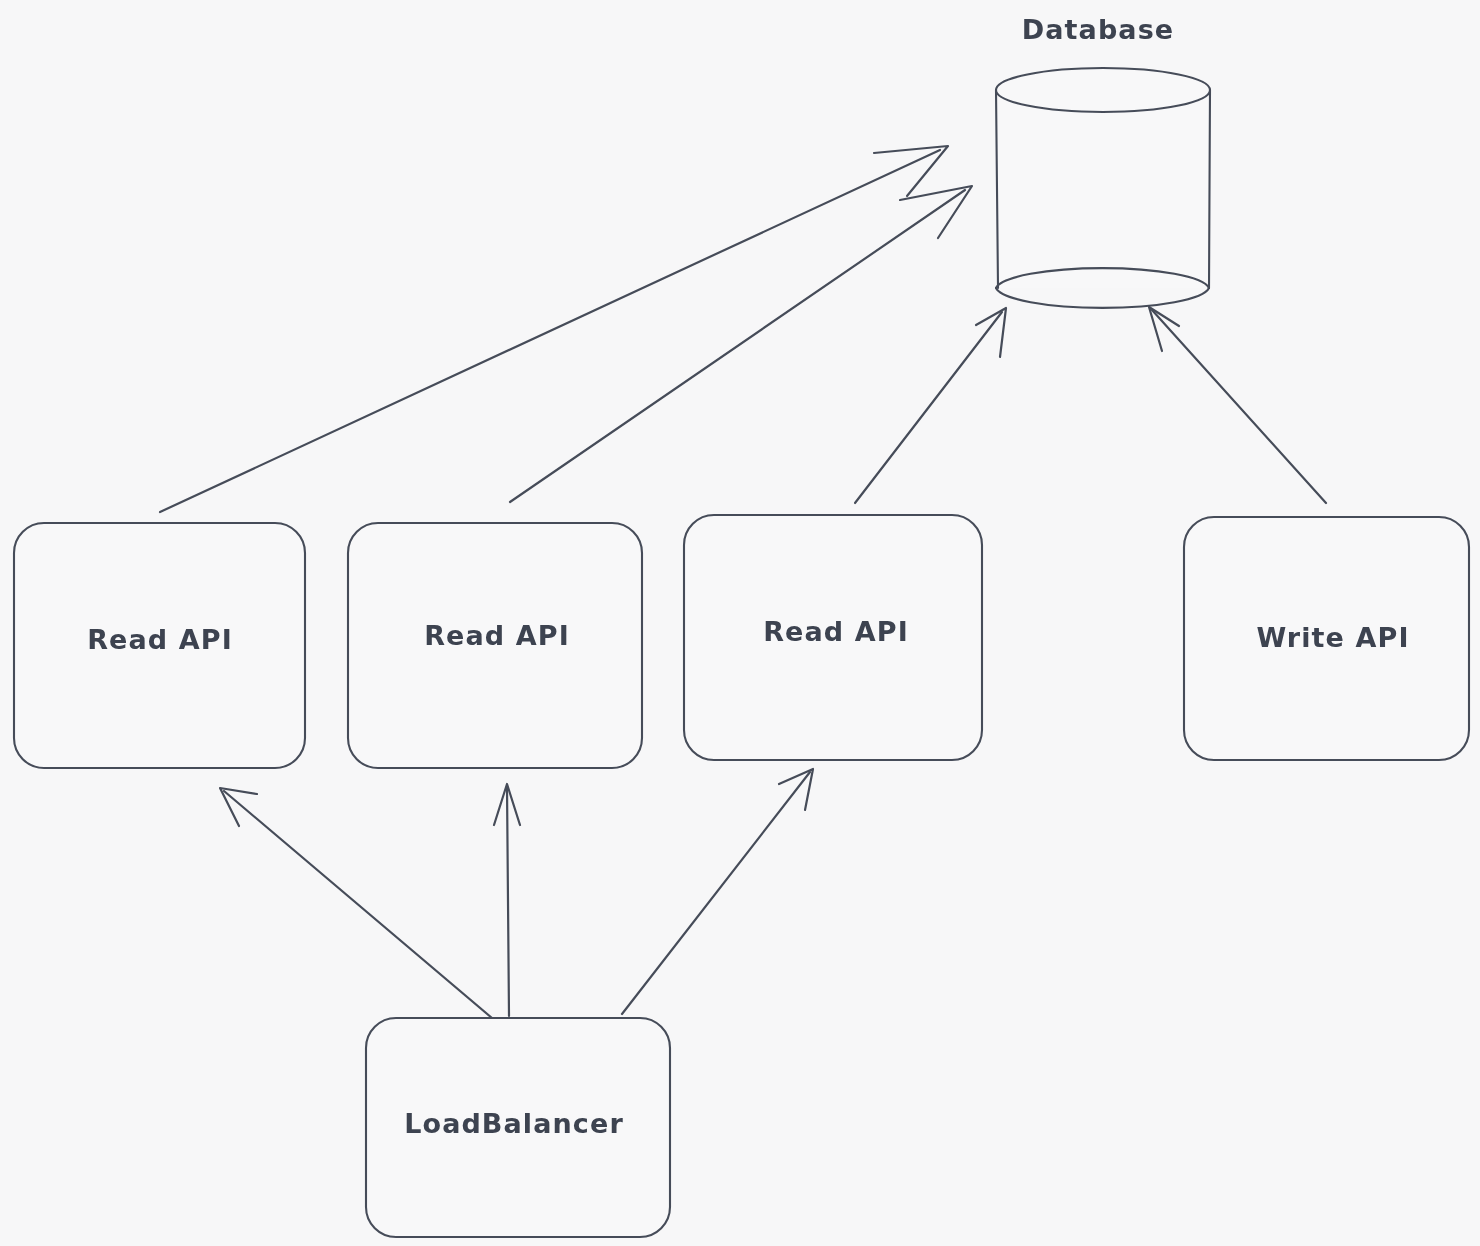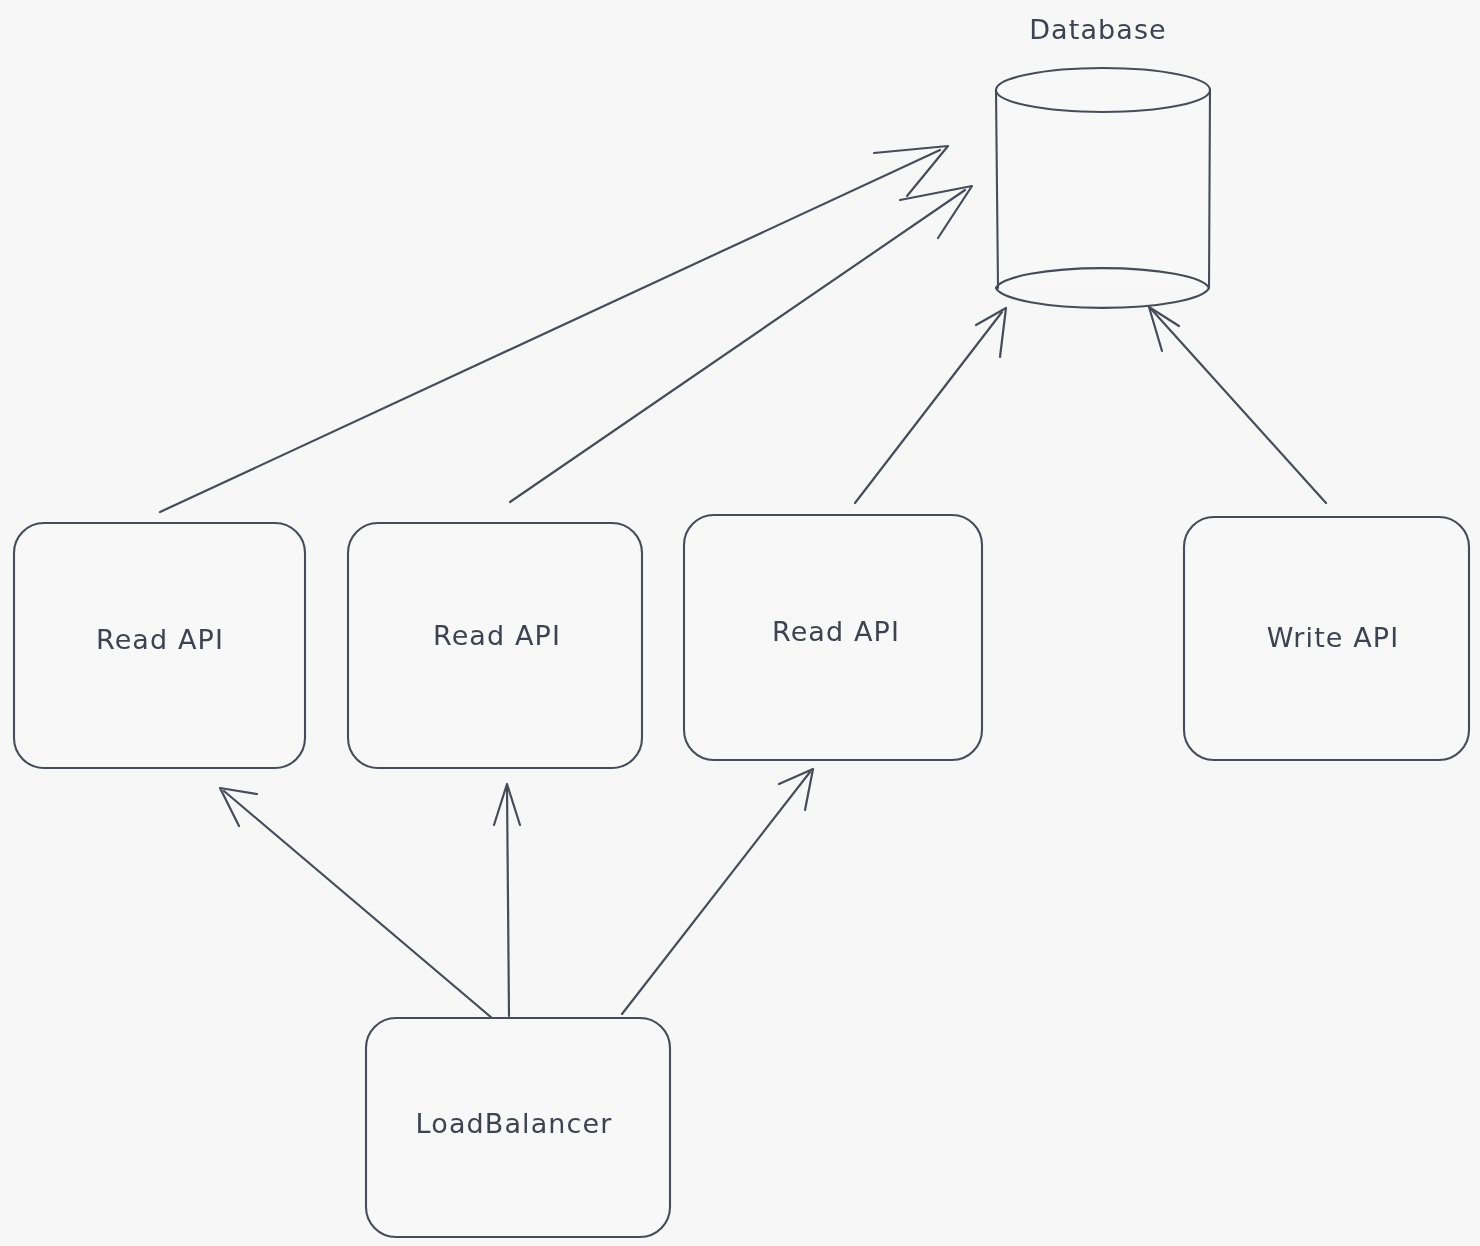--- a/index.html
+++ b/index.html
@@ -12,20 +12,21 @@
     width: 1480px;
     height: 1246px;
     overflow: hidden;
     font-family: "DejaVu Sans", sans-serif;
   }
   #canvas {
     position: relative;
     width: 1480px;
     height: 908px;
     background: #f7f7f8;
+    font-weight: bold;
   }
   #diagram-svg {
     position: absolute;
     top: 0;
     left: 0;
     width: 1480px;
     height: 1246px;
   }
   .node-shape {
     fill: #f8f8f9;

